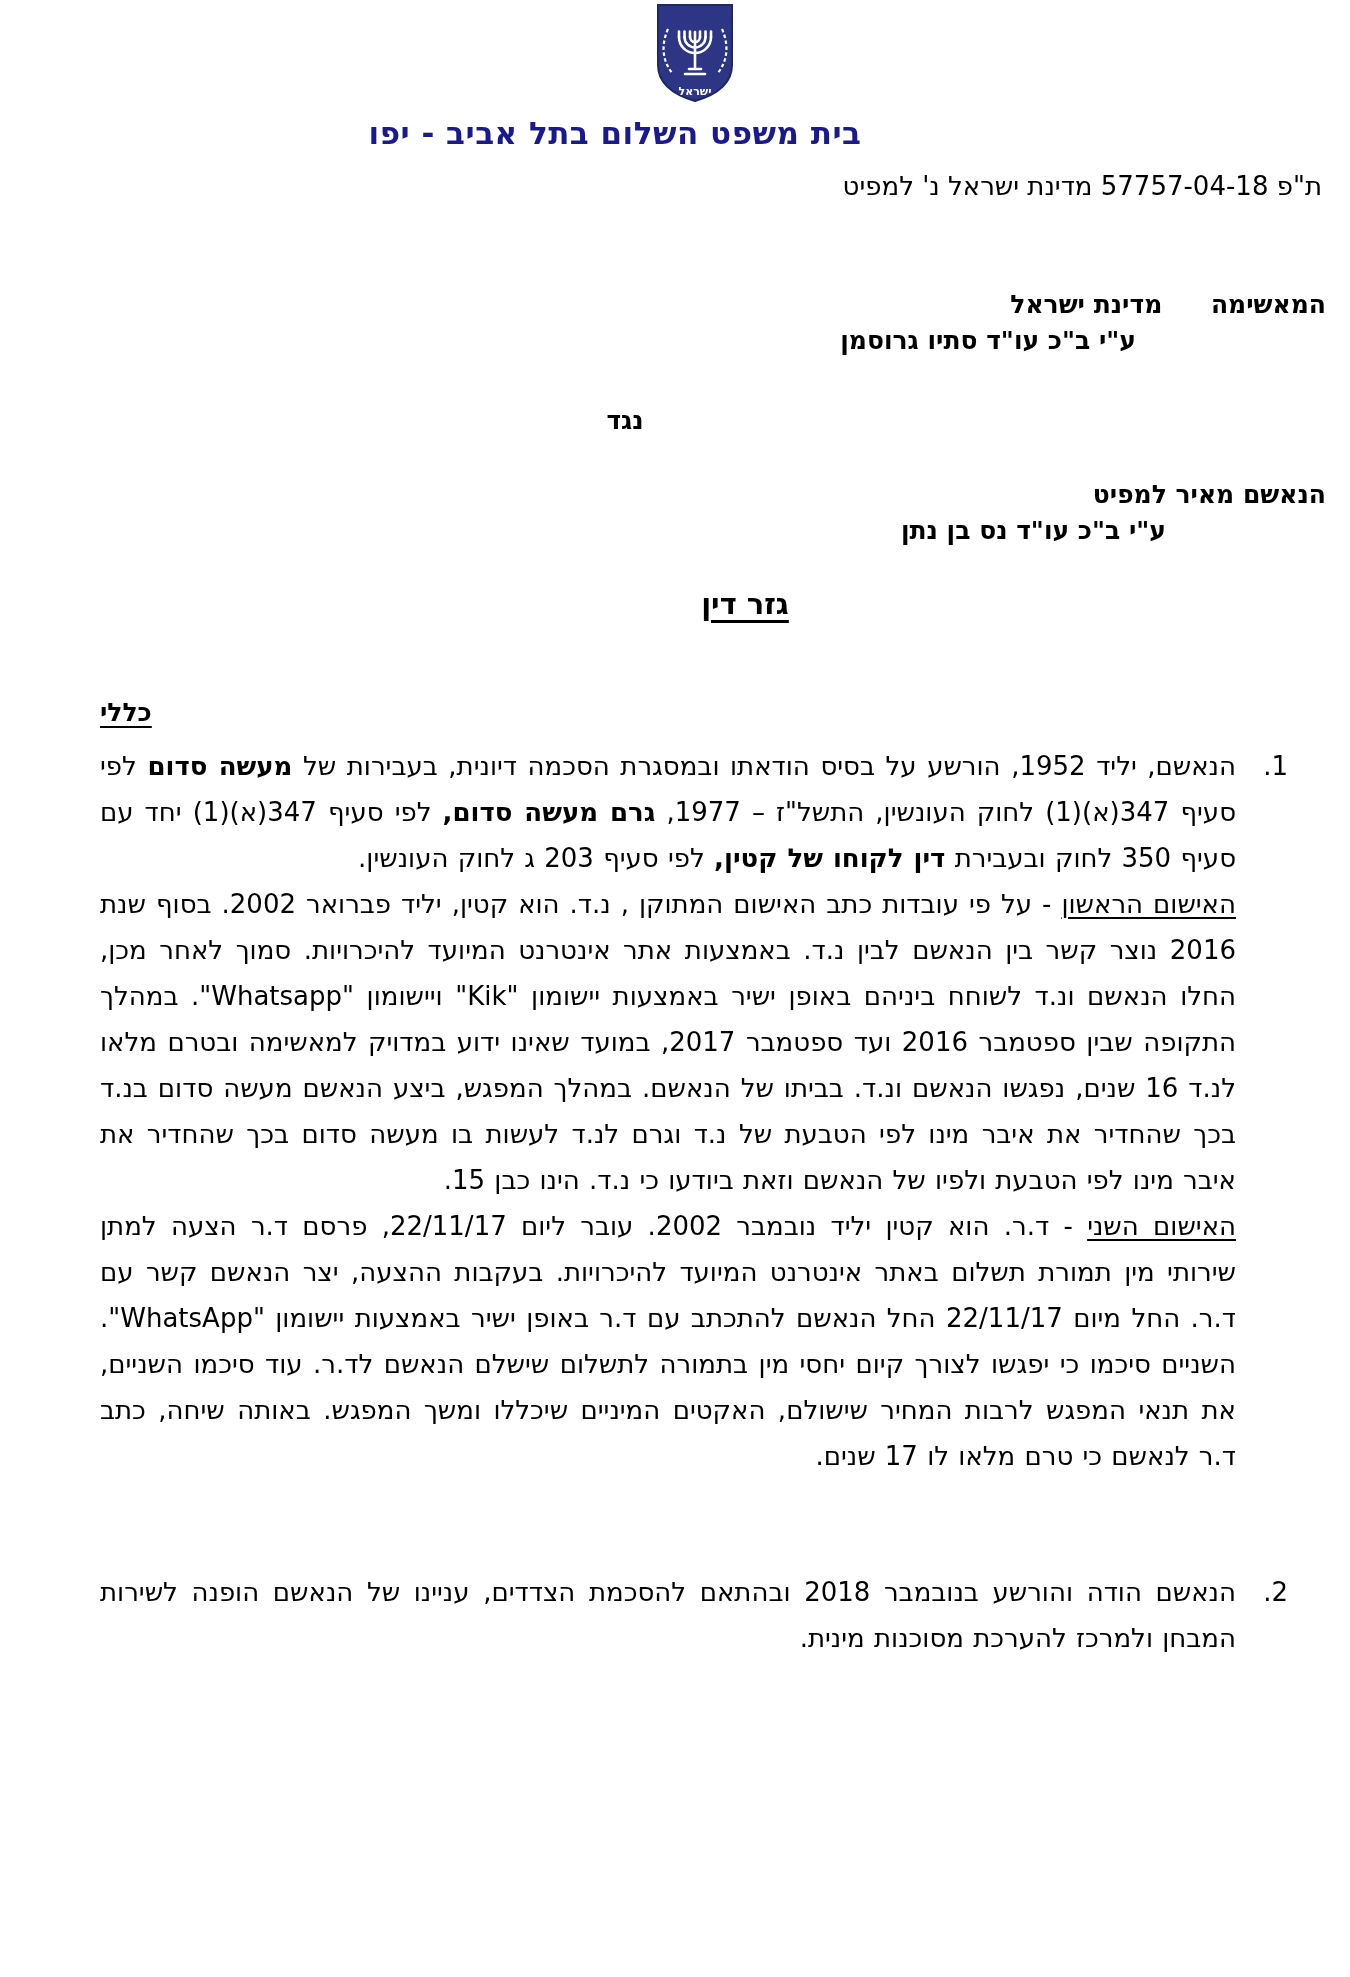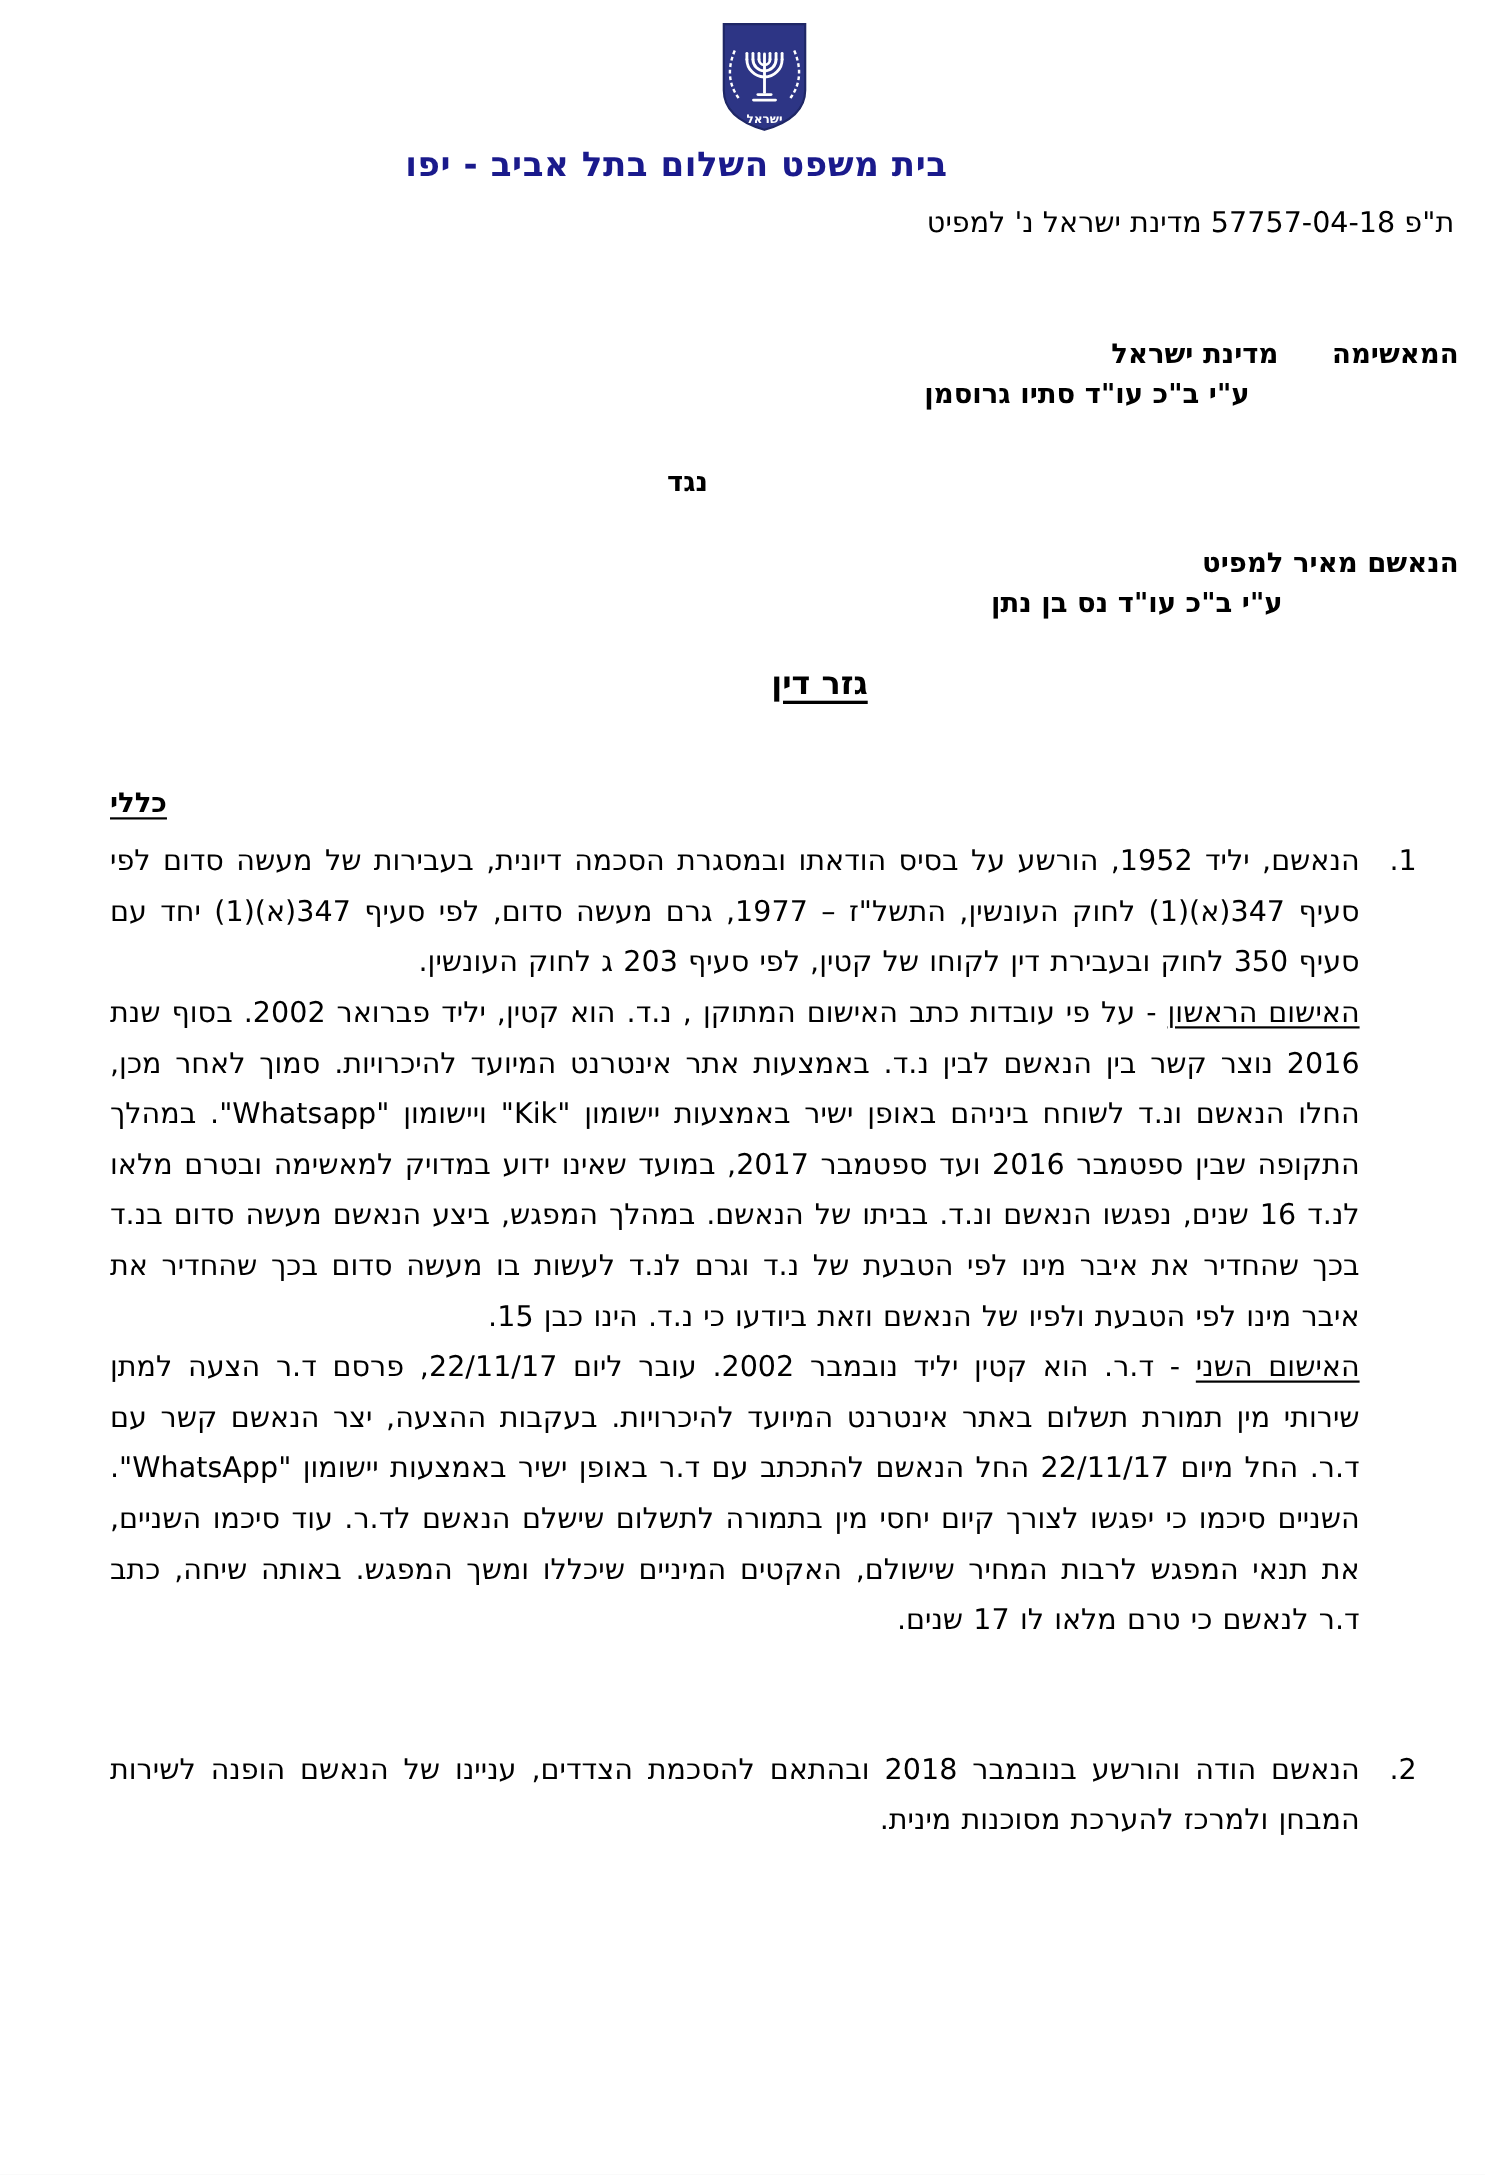--- a/index.html
+++ b/index.html
@@ -7,21 +7,21 @@
   body {
     width:1350px; height:1977px;
     margin:0 auto;
     background:#ffffff;
     color:#000000;
     direction:rtl;
     font-family:"DejaVu Sans", sans-serif;
     overflow:hidden;
     position:relative;
   }
-  .page { width:100%; height:100%; padding-top:20px; }
+  .page { width:100%; height:100%; padding-top:3px; }
 
   
   .emblem-wrap { width:84px; margin:0 auto; transform:translateX(20px); }
   .court-name {
     text-align:center;
     transform:translateX(-60px);
     color:#1a1a8c;
     font-size:31px;
     font-weight:bold;
     margin-top:6px;
@@ -92,21 +92,21 @@
     line-height:46px;
   }
   .item-content { flex:1; }
   .para {
     font-size:26px;
     line-height:46px;
     text-align:justify;
     word-spacing:1px;
   }
   .item-2 { margin-top:90px; }
-  .b { font-weight:normal; }
+  .b { font-weight:bold; }
   .u { text-decoration:underline; text-decoration-thickness:2px; text-underline-offset:4px; }
 </style>
 </head>
 <body>
 
 <div class="page">
 
   <header>
     <div class="emblem-wrap">
       <svg viewBox="0 0 84 100" width="84" height="100" aria-hidden="true">

